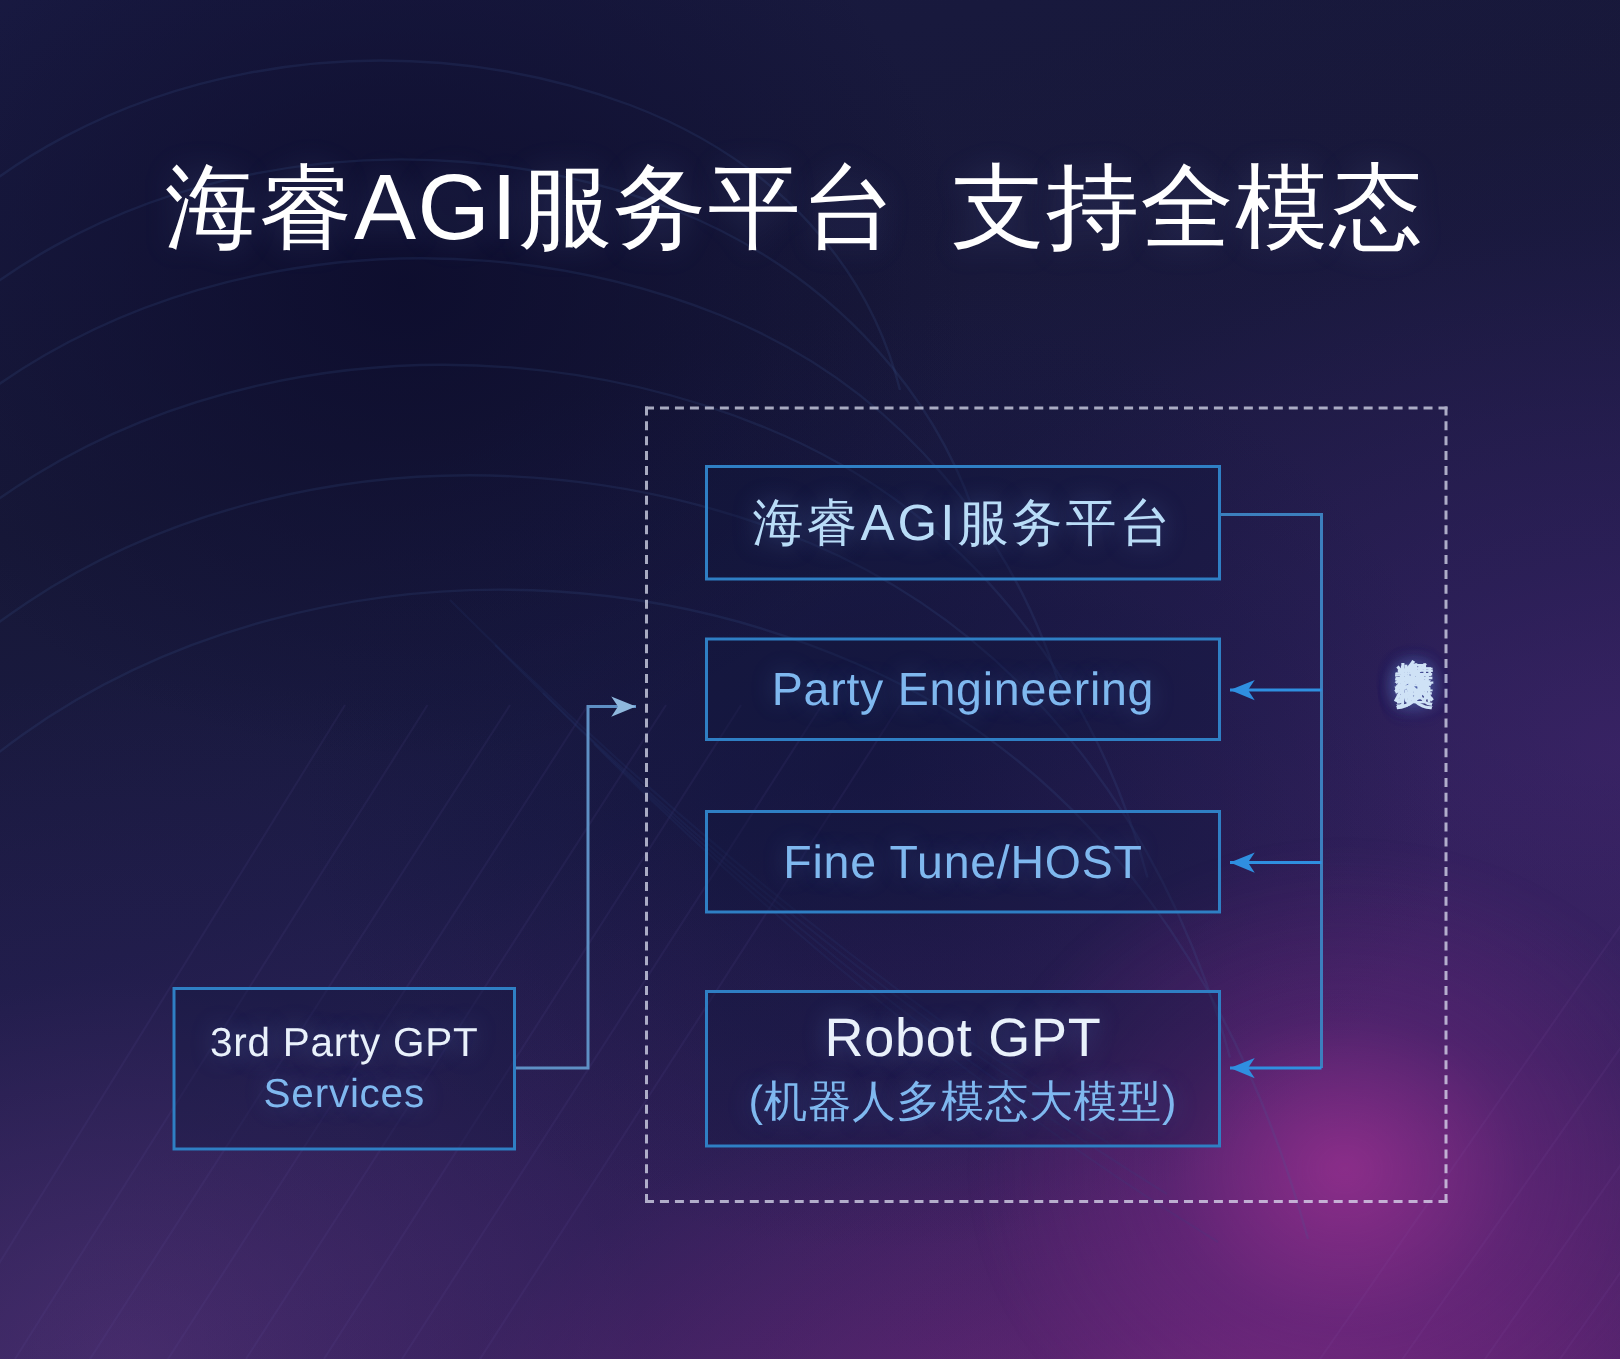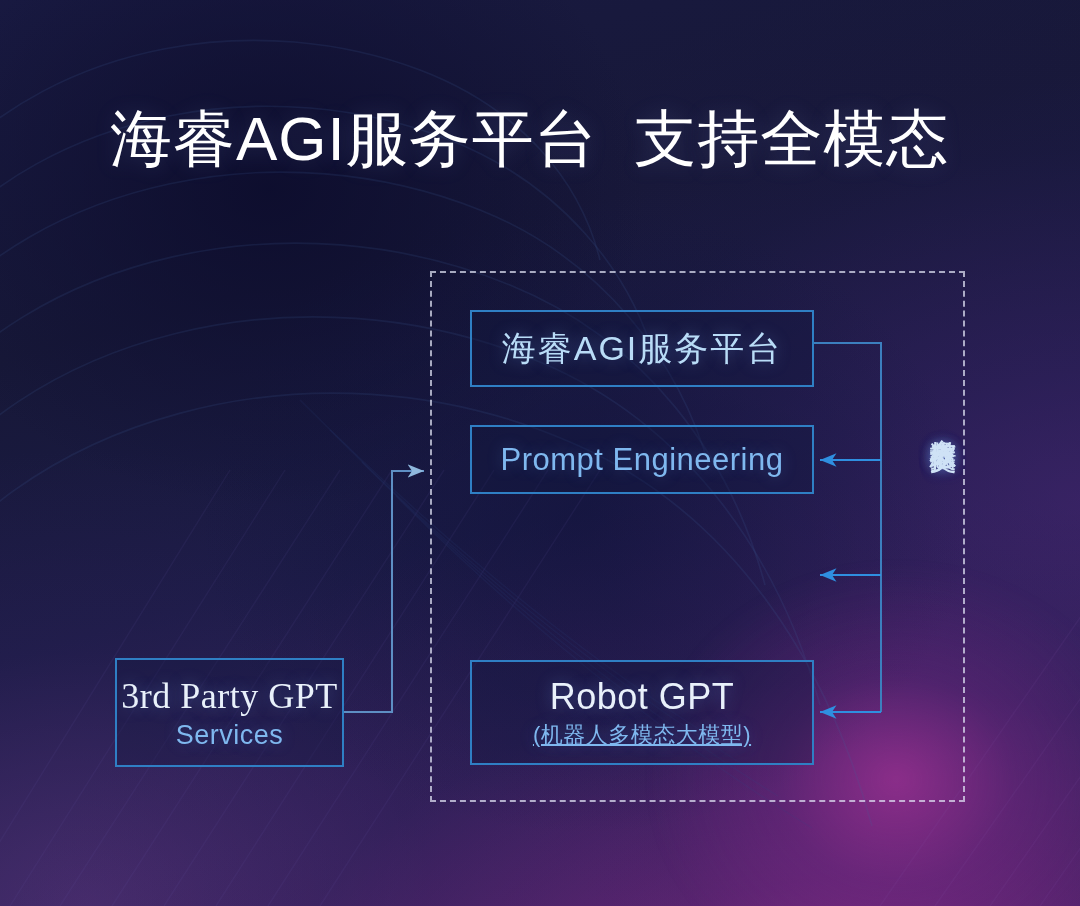--- a/index.html
+++ b/index.html
@@ -124,23 +124,23 @@
     color: #b9dcf7;
     font-size: 34px;
     letter-spacing: 2px;
   }
 
   #box-platform { left: 470px; top: 310px;  width: 344px; height: 77px; }
   #box-prompt   { left: 470px; top: 425px;  width: 344px; height: 69px; }
   #box-finetune { left: 470px; top: 540px;  width: 344px; height: 69px; }
   #box-robot    { left: 470px; top: 660px;  width: 344px; height: 105px; }
   #box-robot .line-a { font-size: 36px; }
-  #box-robot .line-b { font-size: 22px; margin-top: 2px; text-decoration: underline; }
+  #box-robot .line-b { font-size: 29px; margin-top: 2px; }
   #box-thirdparty { left: 115px; top: 658px; width: 229px; height: 109px; }
-  #box-thirdparty .line-a { font-size: 36px; font-family: Liberation Serif, serif; }
+  #box-thirdparty .line-a { font-size: 27px; }
   #box-thirdparty .line-b { font-size: 27px; margin-top: 3px; }
 
   
   .wires {
     position: absolute;
     inset: 0;
     pointer-events: none;
   }
 
   
@@ -227,23 +227,26 @@
     <path d="M 881 712 L 820 712" fill="none" stroke="#2f8fe0" stroke-width="2" marker-end="url(#arrow-left)"></path>
 
     <path d="M 344 712 L 392 712 L 392 471 L 424 471" fill="none" stroke="#5e8fc4" stroke-width="2" marker-end="url(#arrow-right)"></path>
   </svg>
 
   <div class="box cjk" id="box-platform">
     <span class="line-a">海睿AGI服务平台</span>
   </div>
 
   <div class="box" id="box-prompt">
-    <span class="line-b">Prompt Engineering</span>
-  </div>
-
+    <span class="line-b">Party Engineering</span>
+  </div>
+
+  <div class="box" id="box-finetune">
+    <span class="line-b">Fine Tune/HOST</span>
+  </div>
 
   <div class="box" id="box-robot">
     <span class="line-a">Robot GPT</span>
     <span class="line-b">(机器人多模态大模型)</span>
   </div>
 
   <div class="box" id="box-thirdparty">
     <span class="line-a">3rd Party GPT</span>
     <span class="line-b">Services</span>
   </div>

